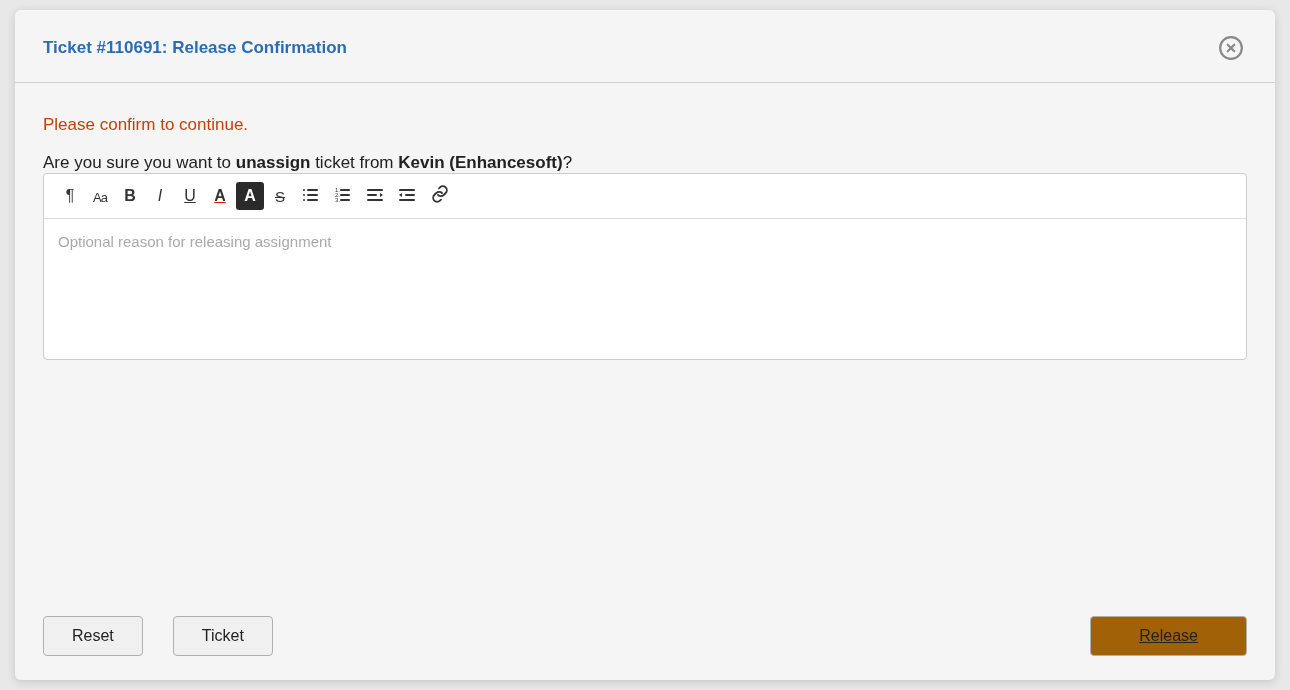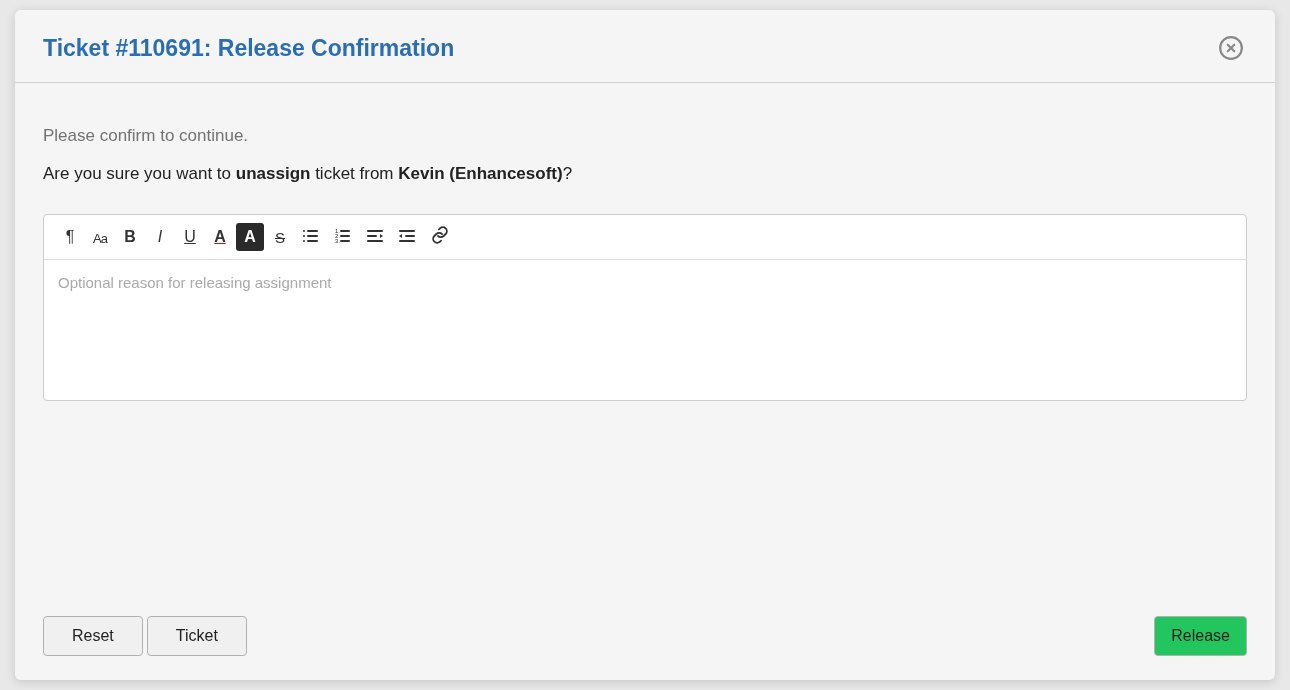--- a/index.html
+++ b/index.html
@@ -31,21 +31,21 @@
 
     .modal-header {
       padding: 22px 28px 18px 28px;
       border-bottom: 1px solid #d0d0d0;
       display: flex;
       align-items: center;
       justify-content: space-between;
     }
 
     .modal-title {
-      font-size: 23px;
+      font-size: 17px;
       font-weight: 700;
       color: #2a6db5;
     }
 
     .close-button {
       background: none;
       border: none;
       cursor: pointer;
       width: 32px;
       height: 32px;
@@ -61,29 +61,27 @@
       height: 26px;
     }
 
     .modal-body {
       padding: 32px 28px 20px 28px;
       flex: 1;
     }
 
     .confirm-text {
       font-size: 17px;
-      color: #737373;
+      color: #c2410c;
       margin-bottom: 18px;
-      margin-top: 11px;
     }
 
     .confirm-question {
       font-size: 17px;
       color: #222;
-      margin-bottom: 30px;
     }
 
     .confirm-question strong {
       font-weight: 700;
     }
 
     .editor-container {
       border: 1px solid #ccc;
       border-radius: 4px;
       background: #fff;
@@ -148,39 +146,40 @@
 
     .modal-footer {
       padding: 18px 28px 24px 28px;
       display: flex;
       align-items: center;
       justify-content: space-between;
     }
 
     .footer-left {
       display: flex;
-      gap: 4px;
+      gap: 30px;
     }
 
     .btn {
       padding: 10px 28px;
       font-size: 16px;
       border-radius: 4px;
       cursor: pointer;
       border: 1px solid #b0b0b0;
       background: #f0f0f0;
       color: #222;
       font-family: inherit;
     }
 
     .btn-release {
-      background: #22c55e;
+      background: #a16207;
       border: 1px solid #b0b0b0;
       color: #222;
-      padding: 10px 16px;
+      padding: 10px 48px;
+      text-decoration: underline;
     }
 
     
     .pilcrow::before { content: '¶'; font-size: 16px; }
     
     .font-size::before { content: 'Aa'; font-size: 13px; letter-spacing: -1px; }
     
     .link-icon { font-size: 18px; }
   </style>
 </head>

